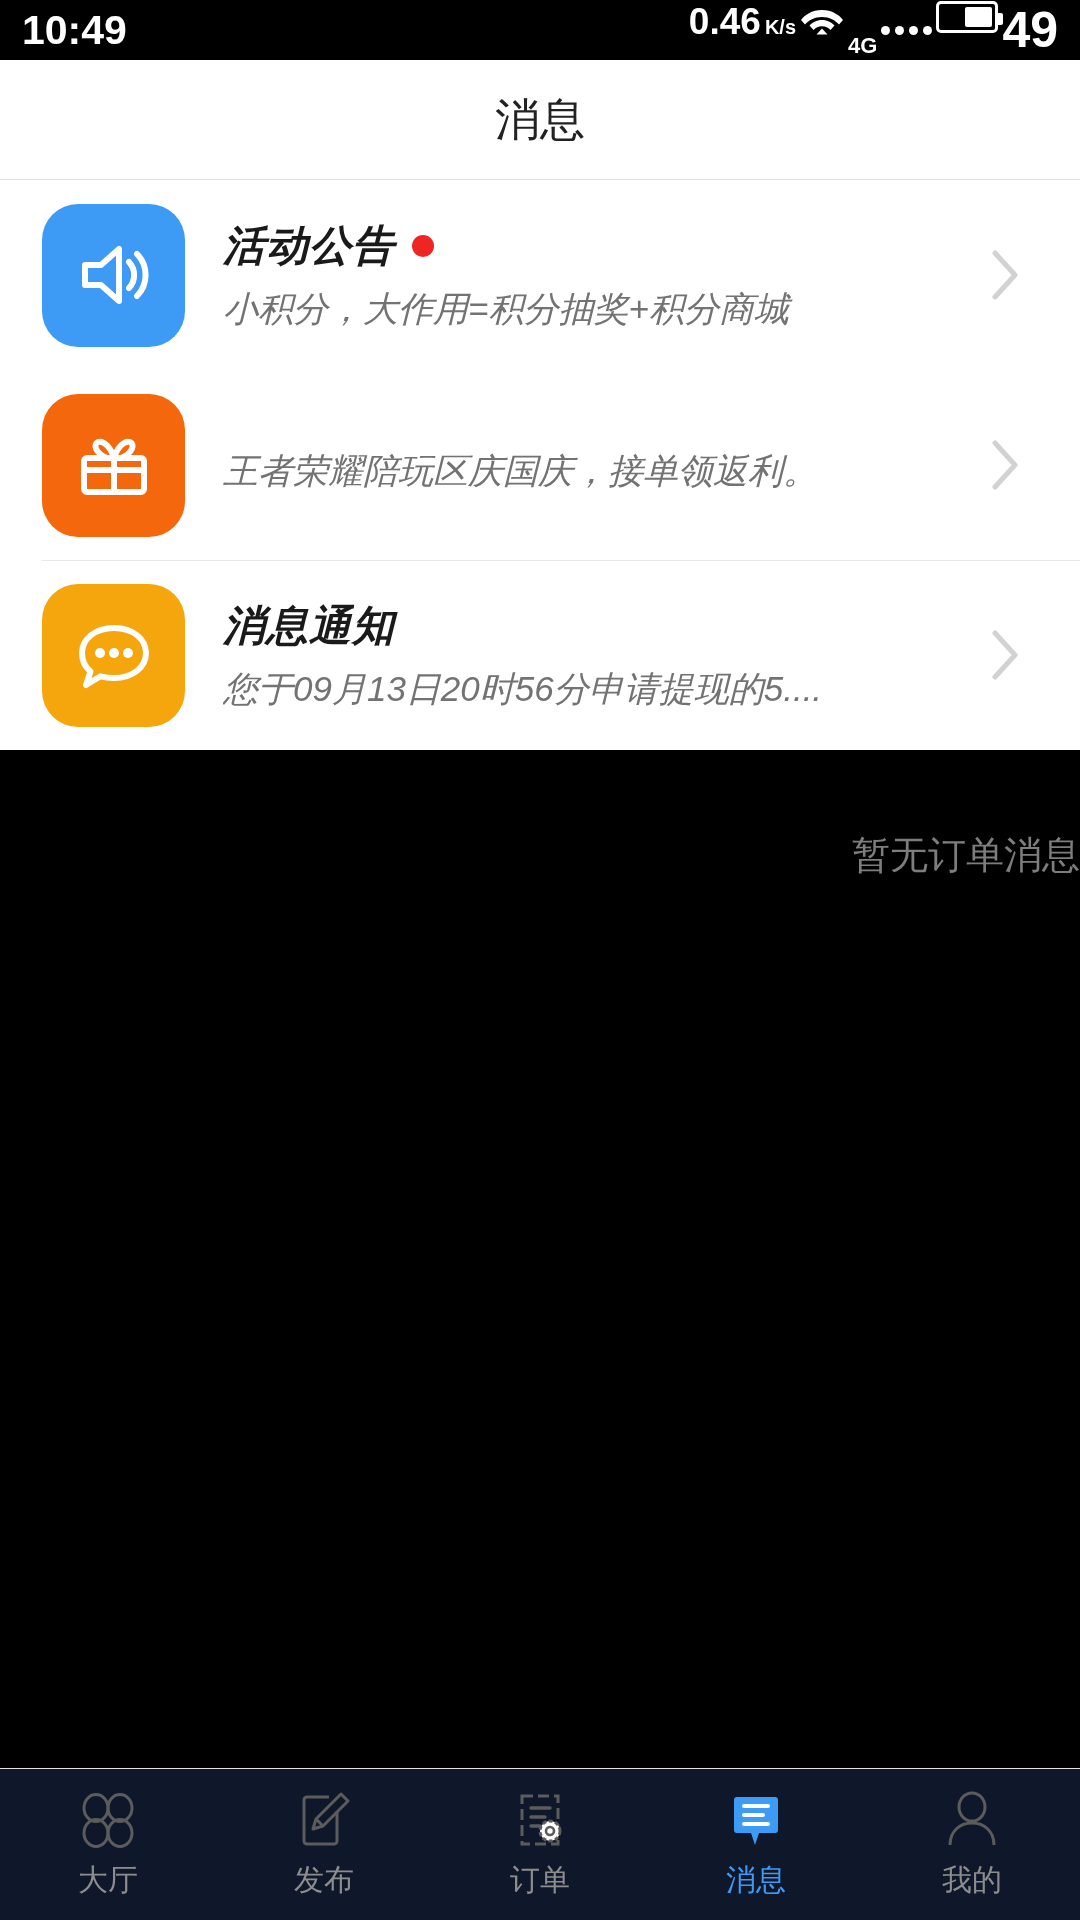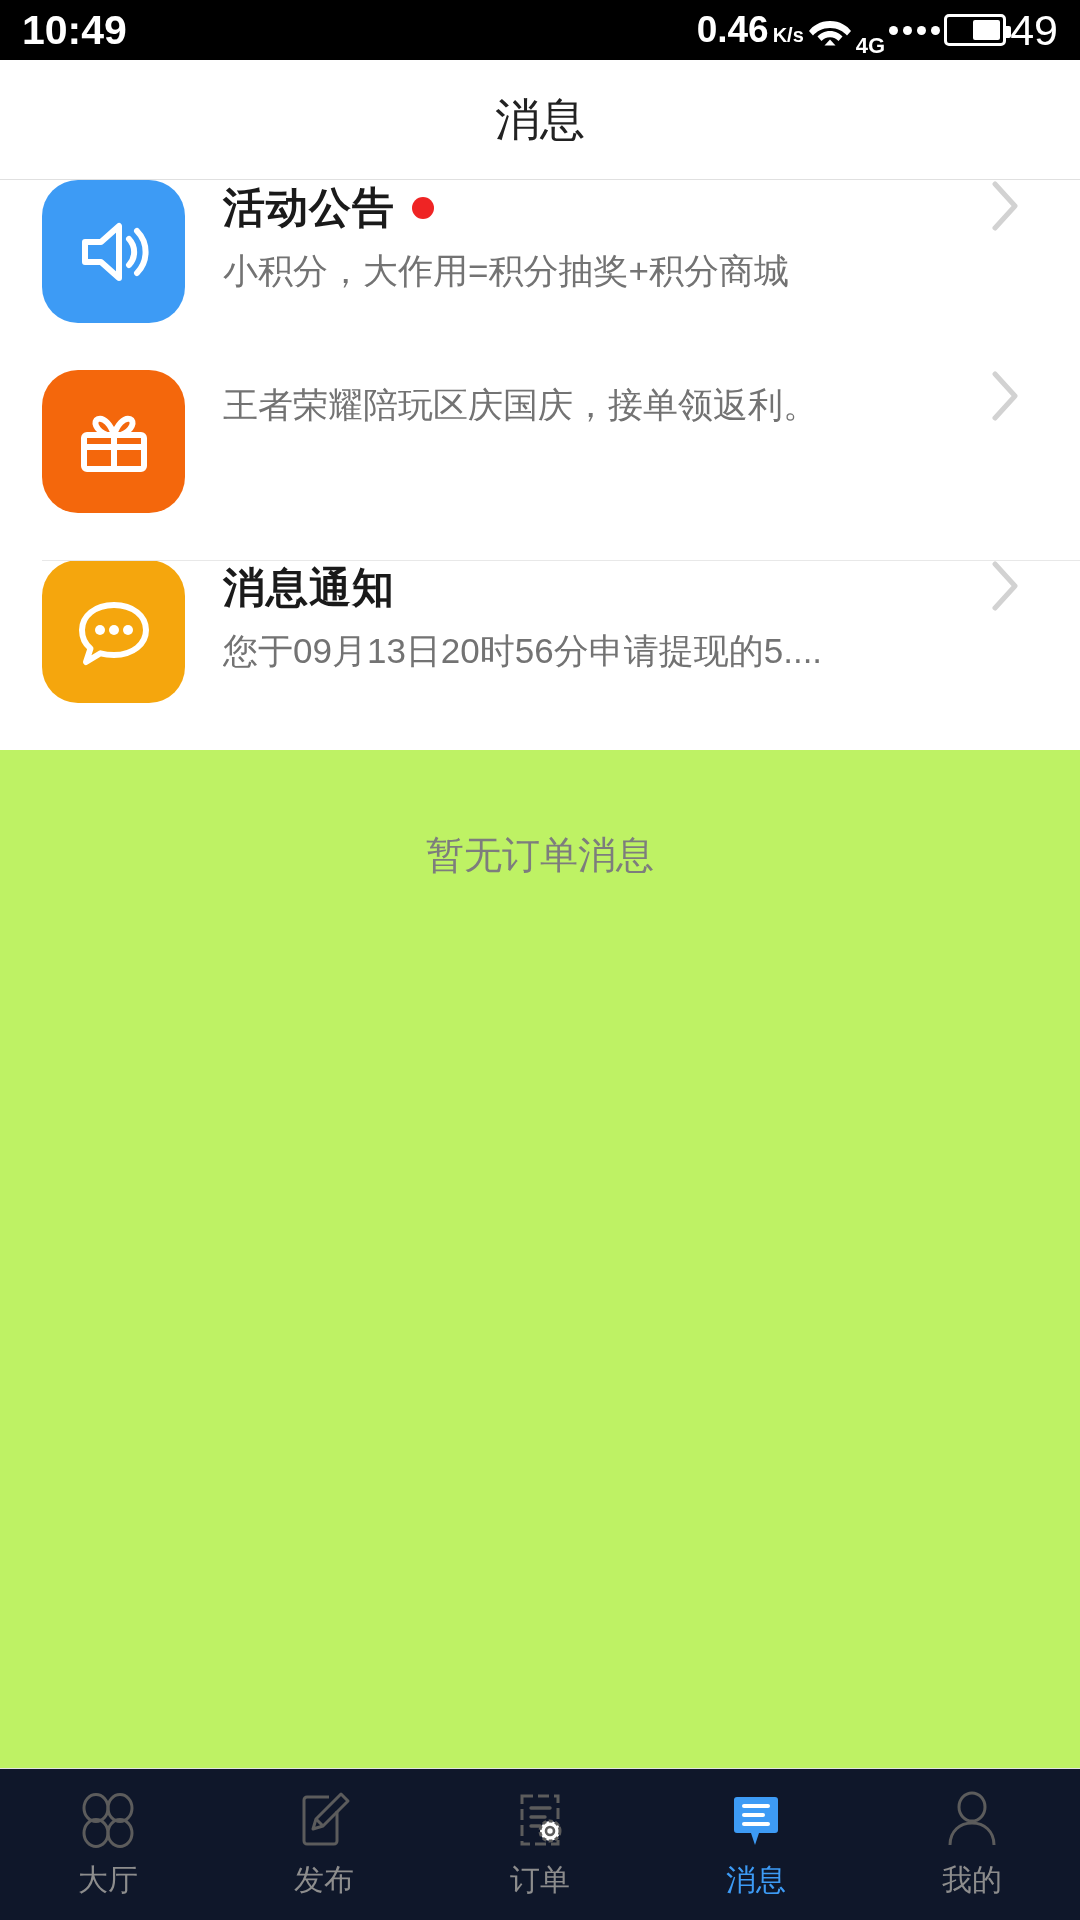--- a/index.html
+++ b/index.html
@@ -9,75 +9,76 @@
     background:#e4e4e4; overflow:hidden;
   }
   .phone { width:1080px; height:1920px; display:flex; flex-direction:column; position:relative; }
 
   
   .statusbar {
     height:60px; background:#000; color:#fff; flex:0 0 60px;
     display:flex; align-items:center; padding:0 22px; font-size:40px; font-weight:700;
   }
   .sb-clock { letter-spacing:0px; font-size:41px; }
-  .sb-right { margin-left:auto; display:flex; align-items:center; gap:4px; }
+  .sb-right { margin-left:auto; display:flex; align-items:flex-start; gap:4px; }
   .sb-speed { font-size:37px; font-weight:700; display:flex; align-items:baseline; }
   .sb-speed .unit {
     font-size:20px; font-weight:700; margin-left:4px; line-height:1;
     display:inline-flex; align-items:center;
   }
   .wifi { width:44px; height:36px; position:relative; display:inline-block; }
   .net { display:flex; align-items:center; gap:4px; }
   .net-label { font-size:22px; font-weight:700;margin-top:32px; }
   .dots { display:flex; gap:5px; align-items:center; }
   .dots i { width:9px; height:9px; border-radius:50%; background:#fff; display:block; }
   .batt {
     width:62px; height:32px; border:3px solid #fff; border-radius:5px;
     position:relative; display:flex; align-items:center; padding:3px;
   }
   .batt:after {
     content:""; position:absolute; right:-8px; top:9px; width:5px; height:12px;
     background:#fff; border-radius:0 2px 2px 0;
   }
   .batt .fill { height:100%; background:#fff; border-radius:2px; margin-left:auto; }
-  .sb-batt-num { font-size:43px; font-weight:400; }
+  .sb-batt-num { font-size:50px; font-weight:700; }
 
   
   .header {
     flex:0 0 120px; background:#fff; display:flex; align-items:center; justify-content:center;
     border-bottom:1px solid #e0e0e0;
   }
   .header-title { font-size:45px; color:#222; font-weight:400; }
 
   
   .list { background:#fff; flex:0 0 auto; }
   .row {
-    height:190px; display:flex; align-items:flex-start; padding:0 52px 0 42px; position:relative;
+    height:190px; display:flex; align-items:center; padding:0 52px 0 42px; position:relative;
     background:#fff;
+    font-style:italic;
   }
   .row.divided:before {
     content:""; position:absolute; left:42px; right:0; top:0; height:1px; background:#e8e8e8;
   }
   .avatar {
     width:143px; height:143px; border-radius:36px; flex:0 0 143px;
     display:flex; align-items:center; justify-content:center;
   }
   .avatar svg { display:block; }
   .row-text { flex:1; padding-left:38px; min-width:0; }
   .row-title-line { display:flex; align-items:center; height:56px; }
   .row-title { font-size:42px; font-weight:700; color:#1a1a1a; letter-spacing:1px; }
   .dot-badge { width:22px; height:22px; border-radius:50%; background:#ef2424; margin-left:17px; }
   .row-sub {
     font-size:35px; color:#737373; margin-top:12px; white-space:nowrap;
     overflow:hidden; text-overflow:clip; max-width:640px;
   }
   .chev { width:46px; flex:0 0 46px; display:flex; align-items:center; justify-content:center; }
 
   
-  .empty { flex:1; background:#bef264; display:flex; justify-content:center; }
+  .empty { flex:1; background:#000000; display:flex; justify-content:flex-end; }
   .empty-text { margin-top:80px; font-size:38px; color:#7d7d7d; }
 
   
   .tabbar {
     flex:0 0 152px; background:#0f172a; border-top:1px solid #e3e3e3;
     display:flex; align-items:stretch;
   }
   .tab {
     flex:1; display:flex; flex-direction:column; align-items:center; justify-content:center; gap:9px;
   }

